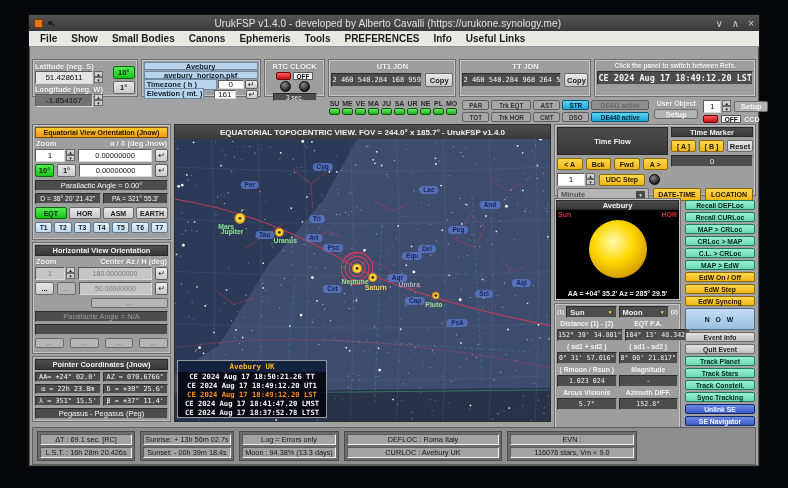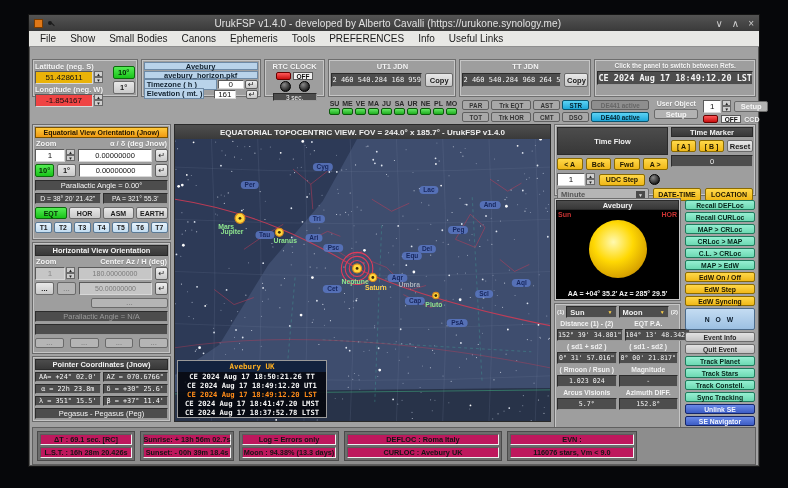--- a/index.html
+++ b/index.html
@@ -13,21 +13,21 @@
   .appicon{width:9px;height:9px;background:#e07818;border:1px solid #7a3c00;margin-right:4px;}
   .pinicon{width:7px;height:7px;margin-right:6px;position:relative;}
   .pinicon::before{content:"";position:absolute;left:1px;top:1px;width:4px;height:4px;background:#1a1a1a;border-radius:50%;}
   .pinicon::after{content:"";position:absolute;left:4px;top:4px;width:4px;height:1px;background:#1a1a1a;transform:rotate(45deg);}
   .titlebar .title{flex:1;text-align:center;letter-spacing:.1px;}
   .wctl{display:flex;gap:9px;color:#cfcfcf;font-size:10px;}
   .wctl span{cursor:default;}
   
   .menubar{height:16px;background:#e8e8e5;border-bottom:1px solid #8f8f8f;display:flex;align-items:center;
     font-size:10px;color:#1c1c1c;padding-left:4px;}
-  .menubar div{padding:0 7px;}
+  .menubar div{padding:0 7px;font-weight:bold;}
   #content{position:absolute;left:0;top:32px;right:0;bottom:0;}
   
   .gbox{background:#9e9e9e;border:1px solid #6e6e6e;box-shadow:inset 0 0 0 1px #c6c6c6;padding:2px;}
   .lbl{color:#f4f4f4;font-size:7.5px;font-weight:bold;text-shadow:0 1px 1px #00000033;}
   .dlbl{color:#2a2a2a;font-size:7px;font-weight:bold;}
   .disp{background:#4d4d4d;border:1px solid;border-color:#2c2c2c #9a9a9a #9a9a9a #2c2c2c;color:#f4f4f4;
     font-size:7.5px;display:flex;align-items:center;justify-content:center;white-space:nowrap;}
   .mono{font-family:"DejaVu Sans Mono",monospace;}
   .inp{background:#ffffff;border:1px solid;border-color:#5a5a5a #d8d8d8 #d8d8d8 #5a5a5a;color:#111;
     font-size:8px;display:flex;align-items:center;justify-content:center;white-space:nowrap;}
@@ -70,22 +70,22 @@
   .tgl.cyan{background:linear-gradient(#5cd2f4,#1fa8da);color:#032330;border-color:#0a546e;}
   .tgl.dim{background:#8e8e8e;color:#666;}
   .row{display:flex;align-items:center;}
   
   #row1{position:absolute;left:3px;top:12px;right:3px;height:38px;display:flex;gap:3px;}
   #row2{position:absolute;left:300px;top:53px;width:428px;height:23px;display:flex;gap:5px;align-items:flex-start;}
   #main{position:absolute;left:3px;top:77px;height:298px;display:flex;gap:3px;}
   #statusbar{position:absolute;left:3px;right:3px;top:380px;height:38px;background:#8d8d8d;
     border:1px solid #5f5f5f;display:flex;gap:5px;padding:3px 4px;}
   .scol{background:#6d6d6d;border:1px solid #4a4a4a;padding:2px;display:flex;flex-direction:column;gap:2px;}
-  .scell{background:#be185d;border:1px solid;border-color:#5a5a5a #efefef #efefef #5a5a5a;color:#141414;
-    font-size:7.3px;font-weight:bold;display:flex;align-items:center;justify-content:center;flex:1;white-space:nowrap;}
+  .scell{background:#a3a3a3;border:1px solid;border-color:#5a5a5a #efefef #efefef #5a5a5a;color:#141414;
+    font-size:7.3px;font-weight:normal;display:flex;align-items:center;justify-content:center;flex:1;white-space:nowrap;}
   
   #leftpanel{width:139px;display:flex;flex-direction:column;gap:2px;border-radius:16px;}
   .lp{background:#9e9e9e;border:1px solid #6a6a6a;box-shadow:inset 0 0 0 1px #c4c4c4;padding:2px;}
   
   #map{width:377px;background:#3e4d6e;border:1px solid #2a2a2a;position:relative;display:flex;flex-direction:column;}
   #maphdr{height:14px;background:linear-gradient(#4e4e4e,#3a3a3a);color:#f0f0f0;font-size:8px;font-weight:bold;
     display:flex;align-items:center;justify-content:center;white-space:nowrap;}
   #mapcanvas{position:relative;flex:1;overflow:hidden;background:#3e4d6e;}
   #mapcanvas svg{position:absolute;inset:0;width:100%;height:100%;}
   .ctag{position:absolute;transform:translate(-50%,-50%);background:#5b79c8cc;border-radius:6px;
@@ -135,29 +135,29 @@
       <div>PREFERENCES</div>
       <div>Info</div>
       <div>Useful Links</div>
     </div>
   <div id="content">
     <div id="row1">
         <div class="gbox" style="width: 106px; display: flex; gap: 2px;">
           <div style="flex: 1 1 0%;">
             <div class="lbl">Latitude (neg. S)</div>
             <div class="spin" style="height: 13px;">
-              <div class="sv" style="width: 58px; height: 13px; background: #eab308; color: rgb(17, 17, 17);">51.428611</div>
+              <div class="sv" style="width: 58px; height: 13px; background: #e5e5e5; color: rgb(17, 17, 17);">51.428611</div>
               <div class="arr">
                 <div>▲</div>
                 <div>▼</div>
               </div>
             </div>
             <div class="lbl" style="margin-top: 1px;">Longitude (neg. W)</div>
             <div class="spin" style="height: 13px;">
-              <div class="sv" style="width: 58px; height: 13px; background: #ef4444; color: rgb(17, 17, 17);">-1.854167</div>
+              <div class="sv" style="width: 58px; height: 13px; background: #737373; color: rgb(17, 17, 17);">-1.854167</div>
               <div class="arr">
                 <div>▲</div>
                 <div>▼</div>
               </div>
             </div>
           </div>
           <div style="width: 22px; display: flex; flex-direction: column; gap: 2px; padding-top: 4px;">
             <div class="greenbtn" style="height: 13px;">10°</div>
             <div class="btn" style="height: 13px;">1°</div>
           </div>

